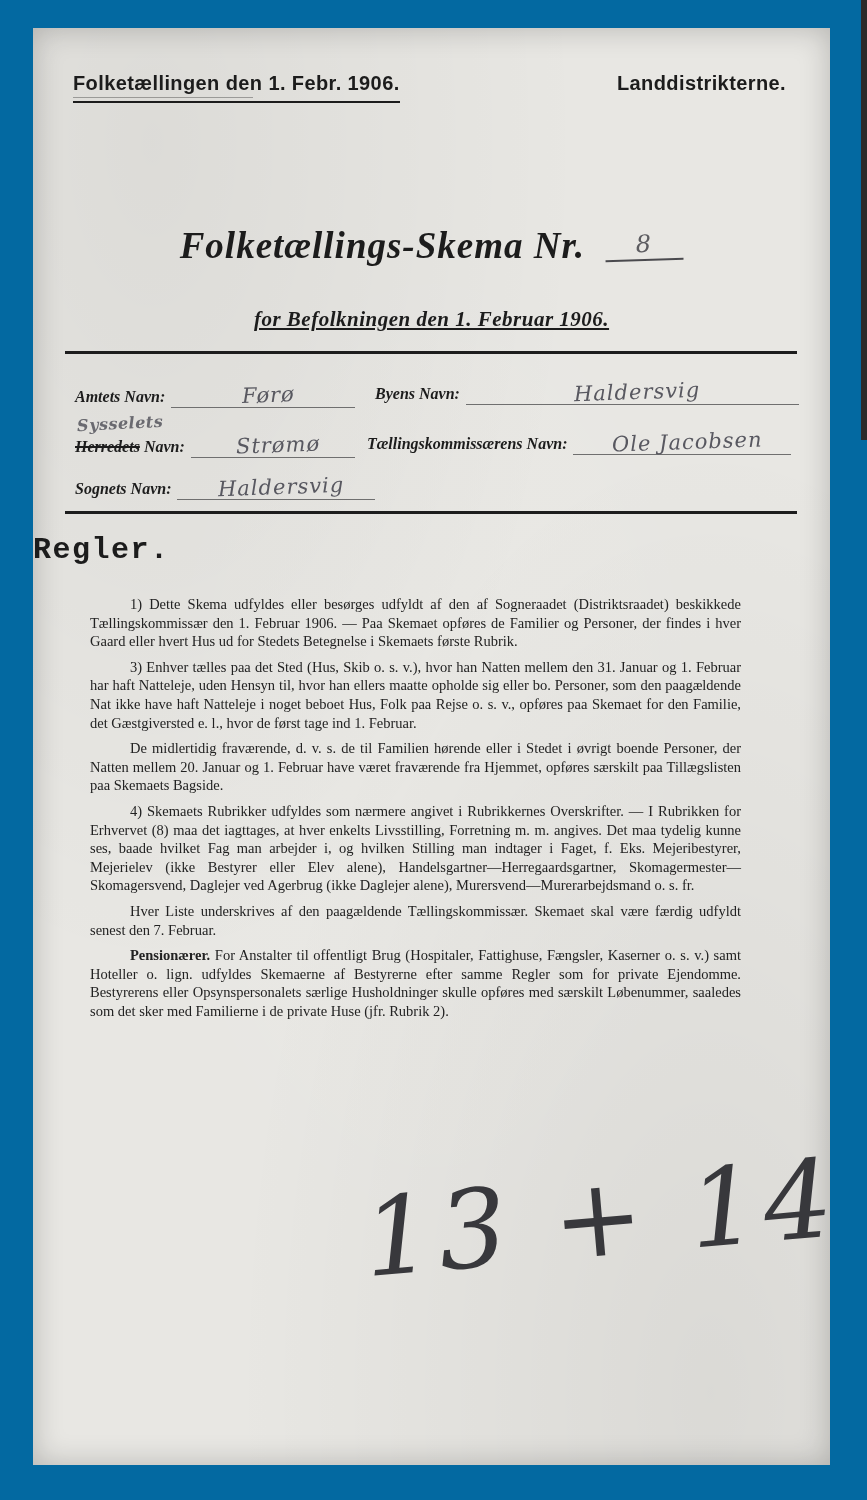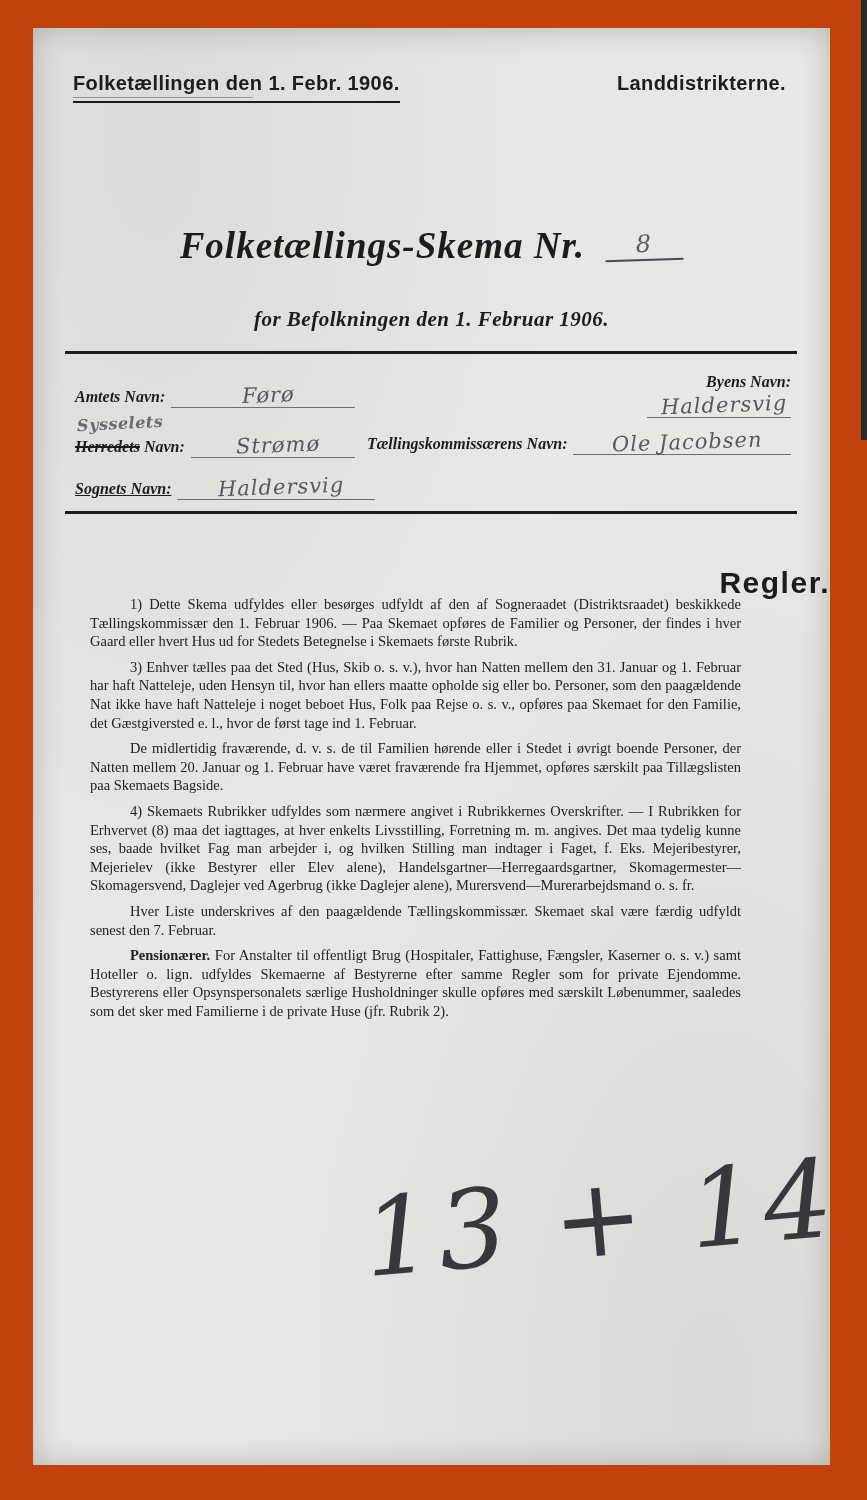--- a/index.html
+++ b/index.html
@@ -8,21 +8,21 @@
     background: #000;
     width: 867px;
     height: 1500px;
     overflow: hidden;
     font-family: "Liberation Serif", serif;
   }
   .scan {
     position: relative;
     width: 867px;
     height: 1500px;
-    background: #c2410c;
+    background: #0369a1;
   }
   .paper {
     position: absolute;
     left: 33px;
     top: 28px;
     width: 797px;
     height: 1437px;
     background:
       radial-gradient(ellipse at 15% 8%, rgba(0,0,0,0.05), transparent 45%),
       radial-gradient(ellipse at 85% 95%, rgba(0,0,0,0.06), transparent 50%),
@@ -82,20 +82,21 @@
     line-height: 30px;
     vertical-align: 6px;
     transform: rotate(-2deg);
   }
   .doc-subtitle {
     margin-top: 40px;
     font-size: 21px;
     font-weight: bold;
     font-style: italic;
     letter-spacing: 0.5px;
+    text-decoration: underline;
   }
   
   .rule-line {
     position: absolute;
     left: 32px;
     width: 732px;
     height: 3px;
     background: #1d1d1d;
   }
   .rule-top { top: 323px; }
@@ -140,24 +141,24 @@
     font-size: 16px;
     color: #6a6a70;
     transform: rotate(-3deg);
     letter-spacing: 0.5px;
   }
   .label-wrap { position: relative; }
   
   .rules-heading {
     position: absolute;
     left: 0;
-    top: 538px;
+    top: 505px;
     width: 100%;
-    text-align: right;
-    font-family: Liberation Sans, sans-serif;
+    text-align: left;
+    font-family: Liberation Mono, monospace;
     font-weight: bold;
     font-size: 30px;
     letter-spacing: 1.5px;
   }
   .rules-body {
     position: absolute;
     left: 57px;
     top: 567px;
     width: 655px;
     font-size: 14.5px;
@@ -216,21 +217,21 @@
 
     <div class="rule-line rule-top"></div>
 
     <div class="field" style="left:42px; top:348px; width:280px; height:32px;">
       <span class="field-label">Amtets Navn:</span>
       <span class="field-line">
         <span class="hand">Førø</span>
       </span>
     </div>
 
-    <div class="field" style="left:334px; top:345px; width:424px; height:32px;flex-direction:column;">
+    <div class="field" style="left:342px; top:345px; width:424px; height:32px;">
       <span class="field-label">Byens Navn:</span>
       <span class="field-line">
         <span class="hand">Haldersvig</span>
       </span>
     </div>
 
     <div class="field" style="left:42px; top:398px; width:280px; height:32px;">
       <span class="field-label label-wrap">
         <span class="correction">Sysselets</span>
         <span class="struck">Herredets</span>
@@ -241,21 +242,21 @@
       </span>
     </div>
 
     <div class="field" style="left:334px; top:395px; width:424px; height:32px;">
       <span class="field-label">Tællingskommissærens Navn:</span>
       <span class="field-line">
         <span class="hand">Ole Jacobsen</span>
       </span>
     </div>
 
-    <div class="field" style="left:42px; top:440px; width:300px; height:32px;text-decoration:underline;">
+    <div class="field" style="left:42px; top:440px; width:300px; height:32px;">
       <span class="field-label">Sognets Navn:</span>
       <span class="field-line">
         <span class="hand">Haldersvig</span>
       </span>
     </div>
 
     <div class="rule-line rule-bottom"></div>
 
     <div class="rules-heading">Regler.</div>
 

